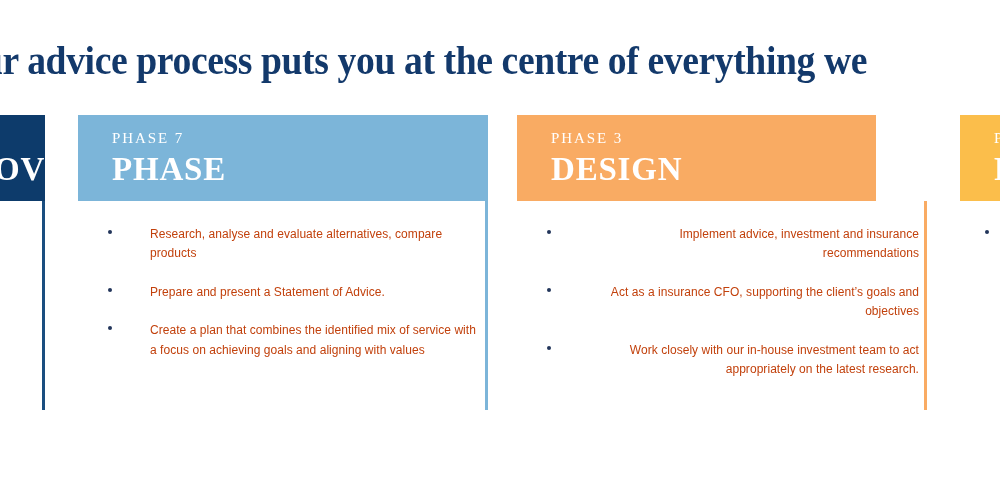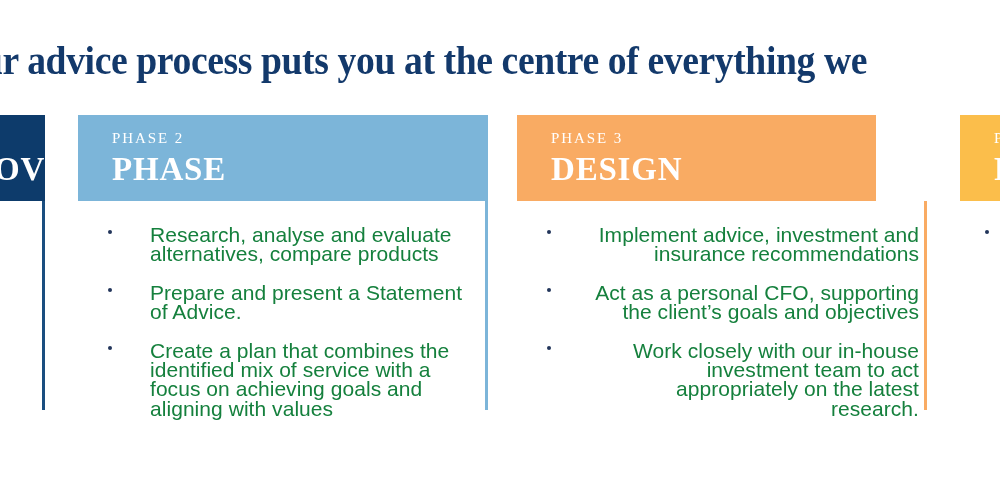--- a/index.html
+++ b/index.html
@@ -57,23 +57,23 @@
   
   .bullets{
     position:absolute;top:110px;
     list-style:none;margin:0;padding:0;
   }
   .bullet{
     position:relative;
     padding-left:42px;
     margin-bottom:19px;
     font-family:"Liberation Sans",sans-serif;
-    font-size:21px;
+    font-size:12px;
     line-height:19.4px;
-    color:#15803d;
+    color:#c2410c;
     letter-spacing:0.05px;
   }
   .bullet .dot{
     position:absolute;left:0;top:5px;
     width:4px;height:4px;border-radius:50%;
     background:#22355A;
   }
   .bullet .txt{display:block;}
 
   
@@ -110,21 +110,21 @@
     <div class="card-head">
       <div class="phase-label">PHASE 1</div>
       <div class="phase-name">DISCOVER</div>
     </div>
     <div class="accent-line"></div>
     <ul class="bullets"></ul>
   </div>
 
   <div class="card" id="card-2">
     <div class="card-head">
-      <div class="phase-label">PHASE 2</div>
+      <div class="phase-label">PHASE 7</div>
       <div class="phase-name">PHASE</div>
     </div>
     <div class="accent-line"></div>
     <ul class="bullets">
       <li class="bullet">
         <span class="dot"></span>
         <span class="txt">Research, analyse and evaluate alternatives, compare products</span>
       </li>
       <li class="bullet">
         <span class="dot"></span>
@@ -143,21 +143,21 @@
       <div class="phase-name">DESIGN</div>
     </div>
     <div class="accent-line"></div>
     <ul class="bullets">
       <li class="bullet">
         <span class="dot"></span>
         <span class="txt">Implement advice, investment and insurance recommendations</span>
       </li>
       <li class="bullet">
         <span class="dot"></span>
-        <span class="txt">Act as a personal CFO, supporting the client’s goals and objectives</span>
+        <span class="txt">Act as a insurance CFO, supporting the client’s goals and objectives</span>
       </li>
       <li class="bullet">
         <span class="dot"></span>
         <span class="txt">Work closely with our in-house investment team to act appropriately on the latest research.</span>
       </li>
     </ul>
   </div>
 
   <div class="card" id="card-4">
     <div class="card-head">

